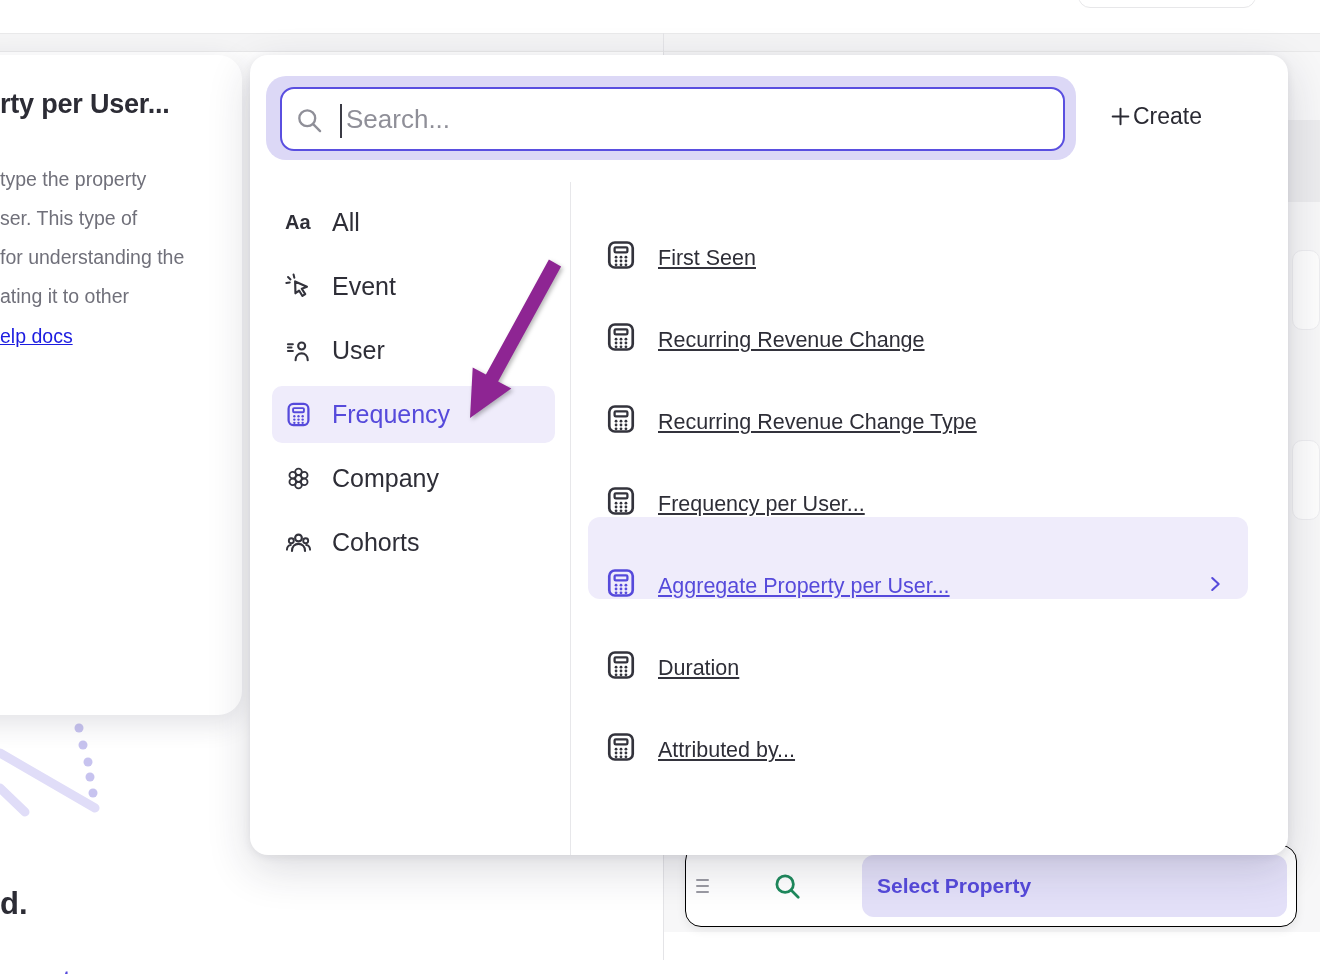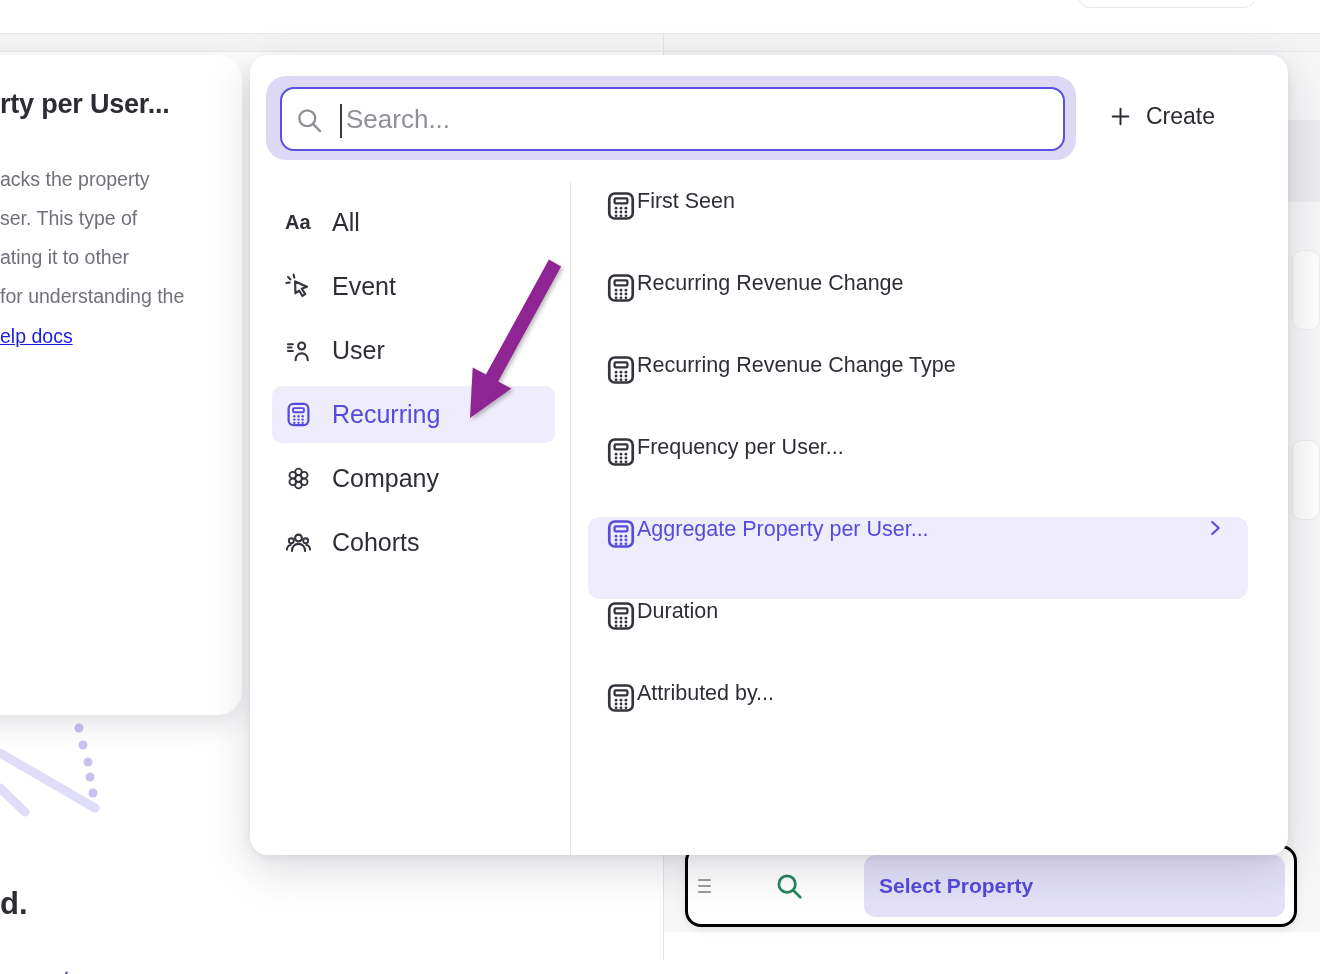--- a/index.html
+++ b/index.html
@@ -34,54 +34,54 @@
   .tooltip-title{font-size:27px;font-weight:700;color:var(--dark);letter-spacing:-.2px;}
   .tooltip-body{margin-top:40px;font-size:19.5px;line-height:39px;color:var(--gray);}
   .tooltip-link{display:inline-block;margin-top:1px;font-size:19.5px;line-height:39px;color:var(--link);text-decoration:underline;font-weight:500;}
 
   
   .decor{left:0;top:713px;width:140px;height:120px;z-index:2;}
   .frag-heading{left:0;top:886px;font-size:31px;font-weight:800;color:var(--dark);z-index:2;}
   .frag-clipped{left:0;top:967px;width:240px;height:7px;overflow:hidden;font-size:20px;font-weight:600;color:var(--accent);z-index:2;}
 
   
-  .select-card{left:685px;top:845px;width:612px;height:82px;background:#fff;border:3px solid #000000;
+  .select-card{left:685px;top:845px;width:612px;height:82px;background:#fff;border:1px solid #000000;
     border-radius:16px;box-shadow:0 3px 10px rgba(0,0,0,.08);display:flex;align-items:center;padding-left:10px;z-index:2;gap:48px;}
   .drag-handle{width:18px;height:16px;margin-right:8px;display:flex;flex-direction:column;justify-content:space-between;padding:1px 0;cursor:grab;}
   .drag-handle i{display:block;height:2.4px;width:13px;background:#9b9ba3;border-radius:2px;}
   .green-search{width:30px;height:30px;margin:0 4px 0 2px;color:var(--green);}
   .select-pill{flex:1;height:62px;margin:0 9px 0 8px;background:#e3e0f8;border-radius:12px;display:flex;align-items:center;padding-left:15px;cursor:pointer;}
   .select-pill span{font-size:21px;font-weight:600;color:var(--accent);}
 
   
   .modal{left:250px;top:55px;width:1038px;height:800px;background:#fff;border-radius:18px;
     box-shadow:0 14px 44px rgba(30,30,55,.16),0 2px 8px rgba(30,30,55,.08);z-index:4;}
   .search-halo{left:16px;top:21px;width:810px;height:84px;background:var(--halo);border-radius:20px;}
   .search-box{left:30px;top:32px;width:785px;height:64px;background:#fff;border:2px solid var(--search-border);border-radius:14px;}
   .search-box input{position:absolute;left:0;top:0;width:100%;height:100%;border:none;outline:none;background:transparent;
     font-family:"Liberation Sans","DejaVu Sans",sans-serif;font-size:26px;color:var(--dark);padding-left:64px;}
   .search-box input::placeholder{color:#8f8f98;}
   .search-glyph{position:absolute;left:13px;top:17px;width:28px;height:28px;color:#8f8f98;}
   .caret{position:absolute;left:58px;top:15px;width:1.8px;height:34px;background:#3a3a44;}
-  .create-btn{left:858px;top:48px;display:flex;align-items:center;gap:13px;cursor:pointer;}
+  .create-btn{left:858px;top:48px;display:flex;align-items:center;cursor:pointer;}
   .create-btn .plus{width:25px;height:25px;color:#2a2a33;}
   .create-btn span{font-size:23px;font-weight:500;color:#2a2a33;}
   .modal-divider{left:320px;top:127px;width:1px;height:673px;background:#e7e7ea;}
 
   .cat-list{left:22px;top:139px;width:283px;display:flex;flex-direction:column;gap:7px;}
   .cat-row{height:57px;border-radius:10px;display:flex;align-items:center;padding-left:13px;gap:19px;cursor:pointer;color:var(--icon);}
   .cat-row .cat-label{font-size:25px;font-weight:500;color:#2e2e37;text-align:right;}
   .cat-row.selected{background:var(--accent-bg);color:var(--accent);}
   .cat-row.selected .cat-label{color:var(--accent);}
   .cat-icon{width:28px;height:28px;display:flex;align-items:center;justify-content:flex-start;}
   .cat-icon svg{width:27px;height:27px;}
   .cat-icon .aa{font-size:20px;font-weight:600;color:#2e2e37;letter-spacing:0;}
 
   .prop-list{left:338px;top:134px;width:660px;display:flex;flex-direction:column;}
-  .prop-row{height:82px;border-radius:12px;display:flex;align-items:flex-start;padding-left:16px;cursor:pointer;color:var(--icon);}
+  .prop-row{height:82px;border-radius:12px;display:flex;align-items:flex-end;padding-left:16px;gap:21px;cursor:pointer;color:var(--icon);text-decoration:underline;}
   .prop-row .prop-label{font-size:21.5px;font-weight:500;color:#2e2e37;flex:1;}
   .prop-row.selected{background:var(--accent-bg);color:var(--accent);}
   .prop-row.selected .prop-label{color:var(--accent);}
   .prop-icon{width:33px;height:33px;display:flex;align-items:center;justify-content:center;}
   .prop-icon svg{width:32px;height:32px;}
   .chevron{width:22px;height:22px;margin-right:22px;color:var(--accent);}
 
   
   .arrow-overlay{left:440px;top:245px;width:160px;height:195px;z-index:6;pointer-events:none;}
 </style>
@@ -92,24 +92,24 @@
 <div class="abs top-band"></div>
 <div class="abs v-divider"></div>
 <div class="abs top-right-box"></div>
 <div class="abs sliver1"></div>
 <div class="abs sliver2"></div>
 <div class="abs sliver3"></div>
 
 <div class="abs tooltip-card">
   <div class="tooltip-title">rty per User...</div>
   <div class="tooltip-body">
-    <div>acks the property</div>
+    <div>type the property</div>
     <div>ser. This type of</div>
+    <div>for understanding the</div>
     <div>ating it to other</div>
-    <div>for understanding the</div>
     <a class="tooltip-link" href="#">elp docs</a>
   </div>
 </div>
 
 <svg class="abs decor" viewBox="0 0 140 120">
   <line x1="0" y1="40" x2="95" y2="95" stroke="#e0ddf8" stroke-width="9" stroke-linecap="round"></line>
   <line x1="0" y1="75" x2="25" y2="99" stroke="#e0ddf8" stroke-width="9" stroke-linecap="round"></line>
   <circle cx="79" cy="15" r="4.5" fill="#c7c3ef"></circle>
   <circle cx="83" cy="32" r="4.5" fill="#c7c3ef"></circle>
   <circle cx="88" cy="49" r="4.5" fill="#c7c3ef"></circle>
@@ -194,21 +194,21 @@
               <circle cx="15.7" cy="13.6" r="1.05"></circle>
               <circle cx="8.3" cy="16.5" r="1.05"></circle>
               <circle cx="12" cy="16.5" r="1.05"></circle>
               <circle cx="15.7" cy="16.5" r="1.05"></circle>
               <circle cx="8.3" cy="19.4" r="1.05"></circle>
               <circle cx="12" cy="19.4" r="1.05"></circle>
               <circle cx="15.7" cy="19.4" r="1.05"></circle>
             </g>
           </svg>
         </span>
-        <span class="cat-label">Recurring</span>
+        <span class="cat-label">Frequency</span>
       </div>
       <div class="cat-row">
         <span class="cat-icon">
           <svg viewBox="0 0 24 24" fill="none" stroke="currentColor" stroke-width="1.6">
             <circle cx="12" cy="12" r="2.95"></circle>
             <circle cx="12" cy="6.1" r="2.95"></circle>
             <circle cx="6.9" cy="9" r="2.95"></circle>
             <circle cx="6.9" cy="15" r="2.95"></circle>
             <circle cx="12" cy="17.9" r="2.95"></circle>
             <circle cx="17.1" cy="15" r="2.95"></circle>

